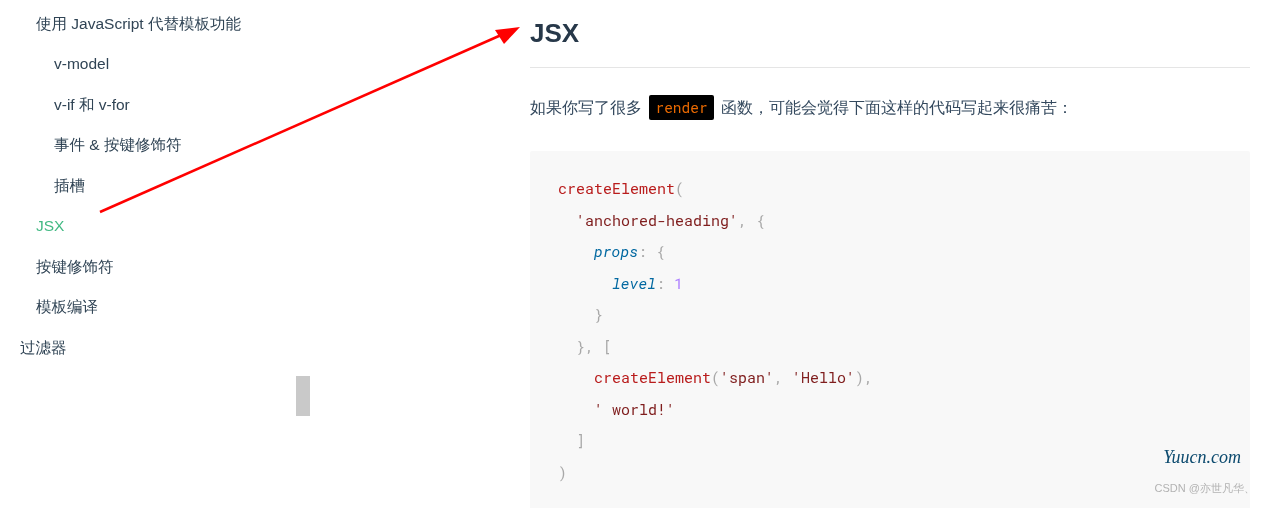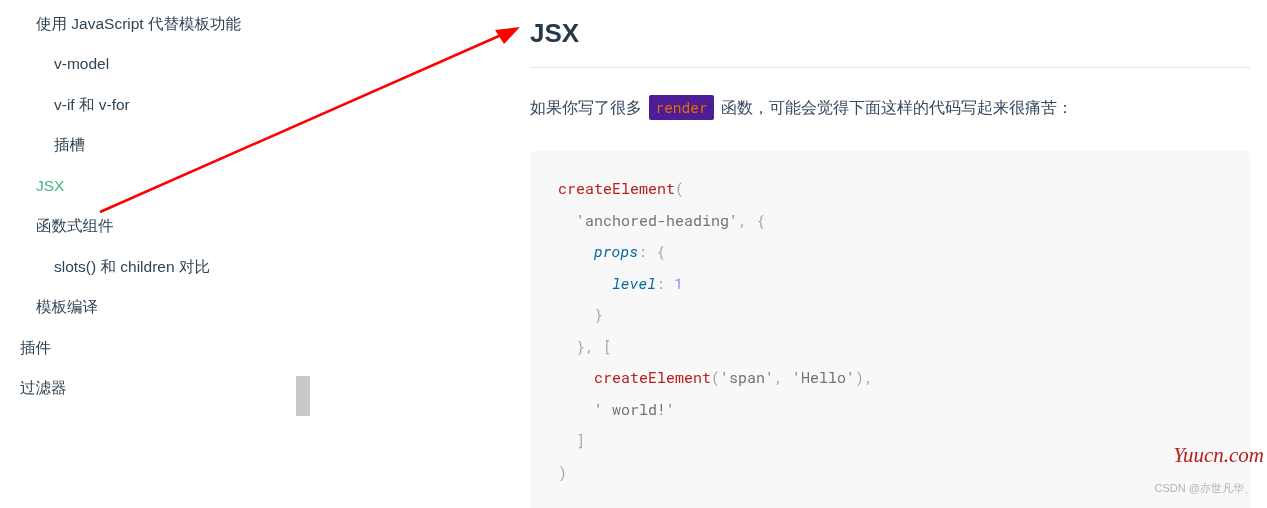--- a/index.html
+++ b/index.html
@@ -55,83 +55,82 @@
       border-bottom: 1px solid #e5e5e5;
       margin-bottom: 26px;
     }
     .intro {
       font-size: 16px;
       line-height: 1.7;
       color: #34495e;
       margin-bottom: 30px;
     }
     code.inline {
-      background: #4c1d95;
+      background: #000000;
       color: #e96900;
       padding: 3px 6px;
       border-radius: 2px;
       font-family: "Roboto Mono", "SFMono-Regular", Consolas, monospace;
       font-size: 14.5px;
       margin: 0 3px;
     }
     pre {
       background: #f8f8f8;
       padding: 22px 28px;
       border-radius: 2px;
       font-family: "Roboto Mono", "SFMono-Regular", Consolas, monospace;
       font-size: 15px;
       line-height: 2.1;
       color: #525252;
       overflow: hidden;
     }
     .tk-fn { color: #b91c1c; }
-    .tk-str { color: #737373; }
+    .tk-str { color: #7f1d1d; }
     .tk-num { color: #ae81ff; }
     .tk-punc { color: #a8a8a8; }
     .tk-key { color: #0369a1; font-style: italic; }
     .arrow {
       position: absolute;
       left: 90px;
       top: 20px;
       width: 440px;
       height: 200px;
       pointer-events: none;
       z-index: 10;
     }
     .watermark-right {
       position: absolute;
-      right: 3px;
+      right: 26px;
       bottom: 40px;
-      color: #b91c1c;
-      font-size: 21px;
+      color: #0c4a6e;
+      font-size: 18px;
       font-family: Georgia, serif;
       font-style: italic;
     }
     .watermark-bottom {
       position: absolute;
       right: 12px;
       bottom: 12px;
       color: rgba(120,120,120,0.55);
       font-size: 11px;
     }
   </style>
 </head>
 <body>
 
 <nav class="sidebar">
   <div>
       <a class="nav-item lvl1">使用 JavaScript 代替模板功能</a>
       <a class="nav-item lvl2">v-model</a>
       <a class="nav-item lvl2">v-if 和 v-for</a>
+      <a class="nav-item lvl2">事件 &amp; 按键修饰符</a>
       <a class="nav-item lvl2">插槽</a>
       <a class="nav-item lvl1 active">JSX</a>
-      <a class="nav-item lvl1">函数式组件</a>
-      <a class="nav-item lvl2">slots() 和 children 对比</a>
+      <a class="nav-item lvl1">按键修饰符</a>
       <a class="nav-item lvl1">模板编译</a>
-      <a class="nav-item lvl0">插件</a>
       <a class="nav-item lvl0">过滤器</a>
     </div>
   <div class="sidebar-scrollbar"></div>
 </nav>
 
 <svg class="arrow" viewBox="0 0 440 200">
   <line x1="10" y1="192" x2="418" y2="12" stroke="#ff0000" stroke-width="2.5"></line>
   <polygon points="430,7 405,10 414,24" fill="#ff0000"></polygon>
 </svg>
 

